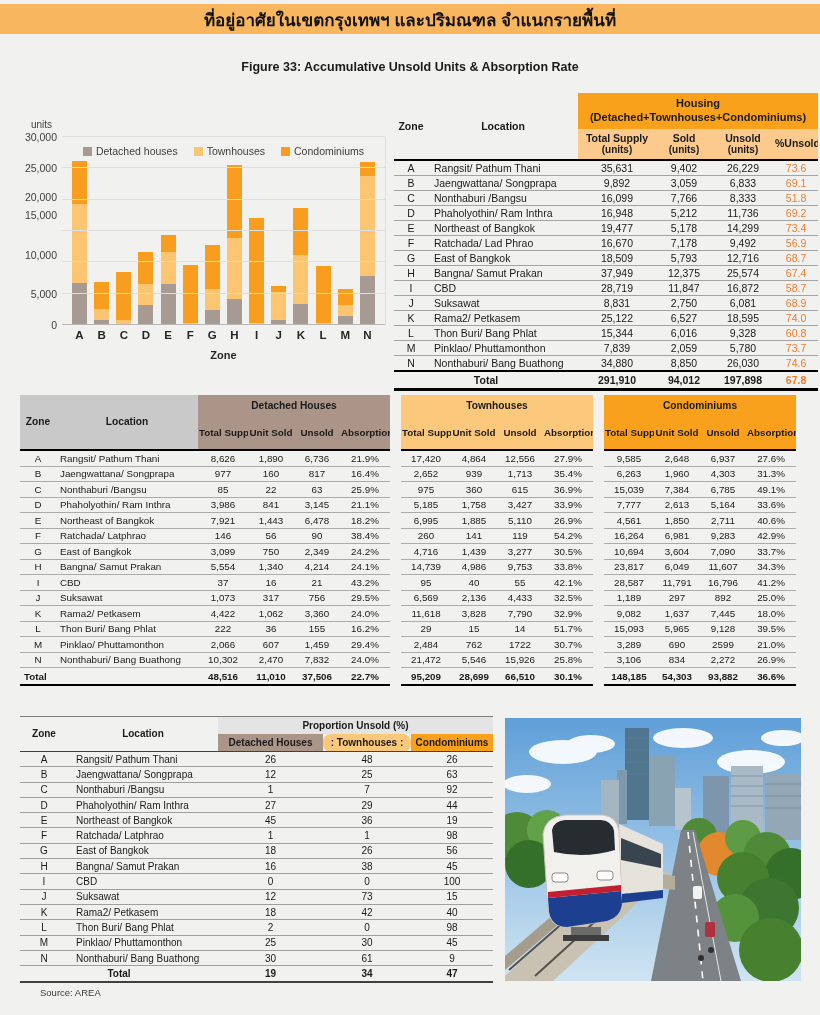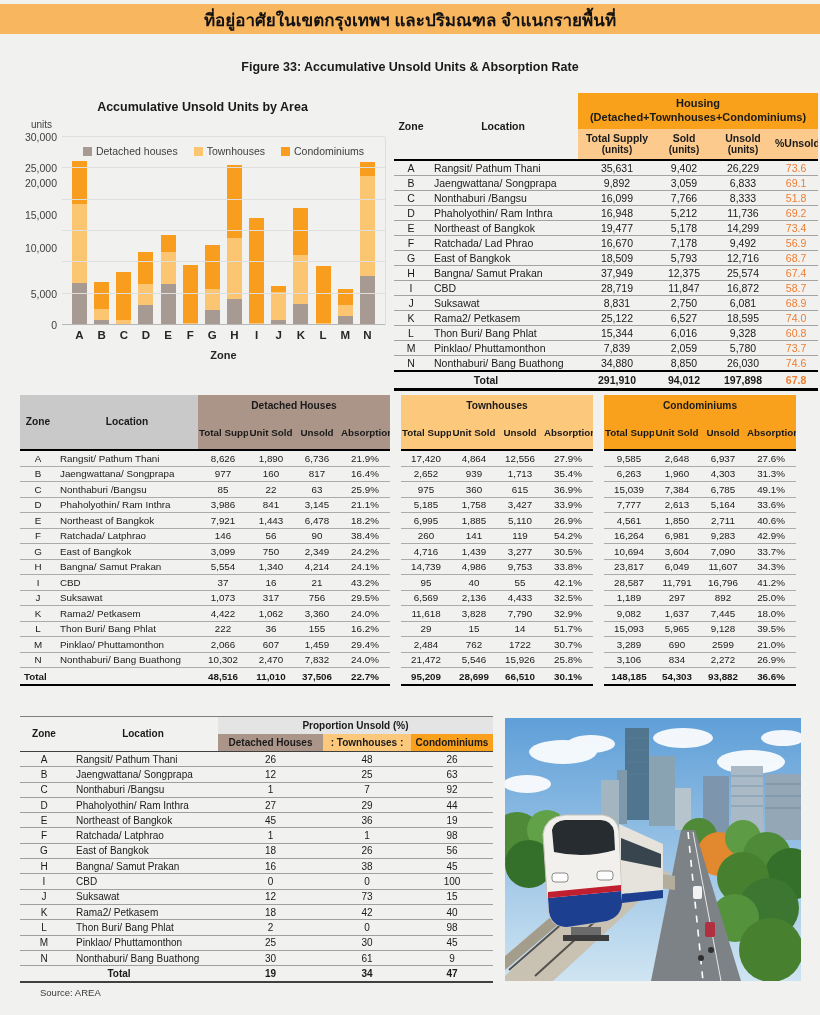--- a/index.html
+++ b/index.html
@@ -62,40 +62,39 @@
 
   
   .prop{position:absolute;left:20px;top:716px;}
   .prop table{width:473px;font-size:10px;}
   .prop th{font-weight:bold;line-height:1.15;}
   .prop .hrow1 th{height:15px;border-top:1.5px solid #7f7f7f;}
   .prop .p-title{background:#e4e4e4;}
   .prop .p-zone{background:transparent;border-bottom:1.5px solid #404040;}
   .prop .hrow2 th{height:15px;border-bottom:1.5px solid #404040;}
   .prop .p-d{background:#ab9589;}
-  .prop .p-t{background:#fcc87c;}
+  .prop .p-t{background:#fcc87c;border-radius:8px;}
   .prop .p-c{background:#f9a11d;}
   .prop td{height:14.3px;border-bottom:1px solid #9f9f9f;padding:0 2px;text-align:center;}
   .prop td.loc{text-align:left;padding-left:8px;}
   .prop .trow td{border-top:1px solid #404040;border-bottom:2px solid #404040;font-weight:bold;height:15px;}
 
   .photo{position:absolute;left:505px;top:718px;width:296px;height:263px;}
   .source{position:absolute;left:40px;top:987px;font-size:9.5px;color:#3a3a3a;}
 </style>
 </head>
 <body>
 
 <div class="banner">
   <span>ที่อยู่อาศัยในเขตกรุงเทพฯ และปริมณฑล จำแนกรายพื้นที่</span>
 </div>
 
 <div class="figure-title">Figure 33: Accumulative Unsold Units &amp; Absorption Rate</div>
 
 <div class="chart">
-  <div class="chart-title">Accumulative Unsold Units by Area</div>
   <div class="units-label">units</div>
   <div class="legend" id="legend">
       <span class="legend-item">
         <span class="swatch" style="background: rgb(167, 154, 146);"></span>
         <span>Detached houses</span>
       </span>
       <span class="legend-item">
         <span class="swatch" style="background: rgb(252, 197, 114);"></span>
         <span>Townhouses</span>
       </span>
@@ -181,23 +180,23 @@
       <div class="gridline" style="bottom: 31.3333px;"></div>
       <div class="gridline" style="bottom: 62.6667px;"></div>
       <div class="gridline" style="bottom: 94px;"></div>
       <div class="gridline" style="bottom: 125.333px;"></div>
       <div class="gridline" style="bottom: 156.667px;"></div>
       <div class="gridline" style="bottom: 188px;"></div>
     </div>
   <div id="y-labels">
       <div class="ytick" style="top: 38px;">30,000</div>
       <div class="ytick" style="top: 69.3333px;">25,000</div>
-      <div class="ytick" style="top: 84px;">20,000</div>
+      <div class="ytick" style="top: 98px;">20,000</div>
       <div class="ytick" style="top: 116px;">15,000</div>
-      <div class="ytick" style="top: 149px;">10,000</div>
+      <div class="ytick" style="top: 156px;">10,000</div>
       <div class="ytick" style="top: 194.667px;">5,000</div>
       <div class="ytick" style="top: 226px;">0</div>
     </div>
   <div class="x-labels" id="x-labels">
       <span>A</span>
       <span>B</span>
       <span>C</span>
       <span>D</span>
       <span>E</span>
       <span>F</span>

